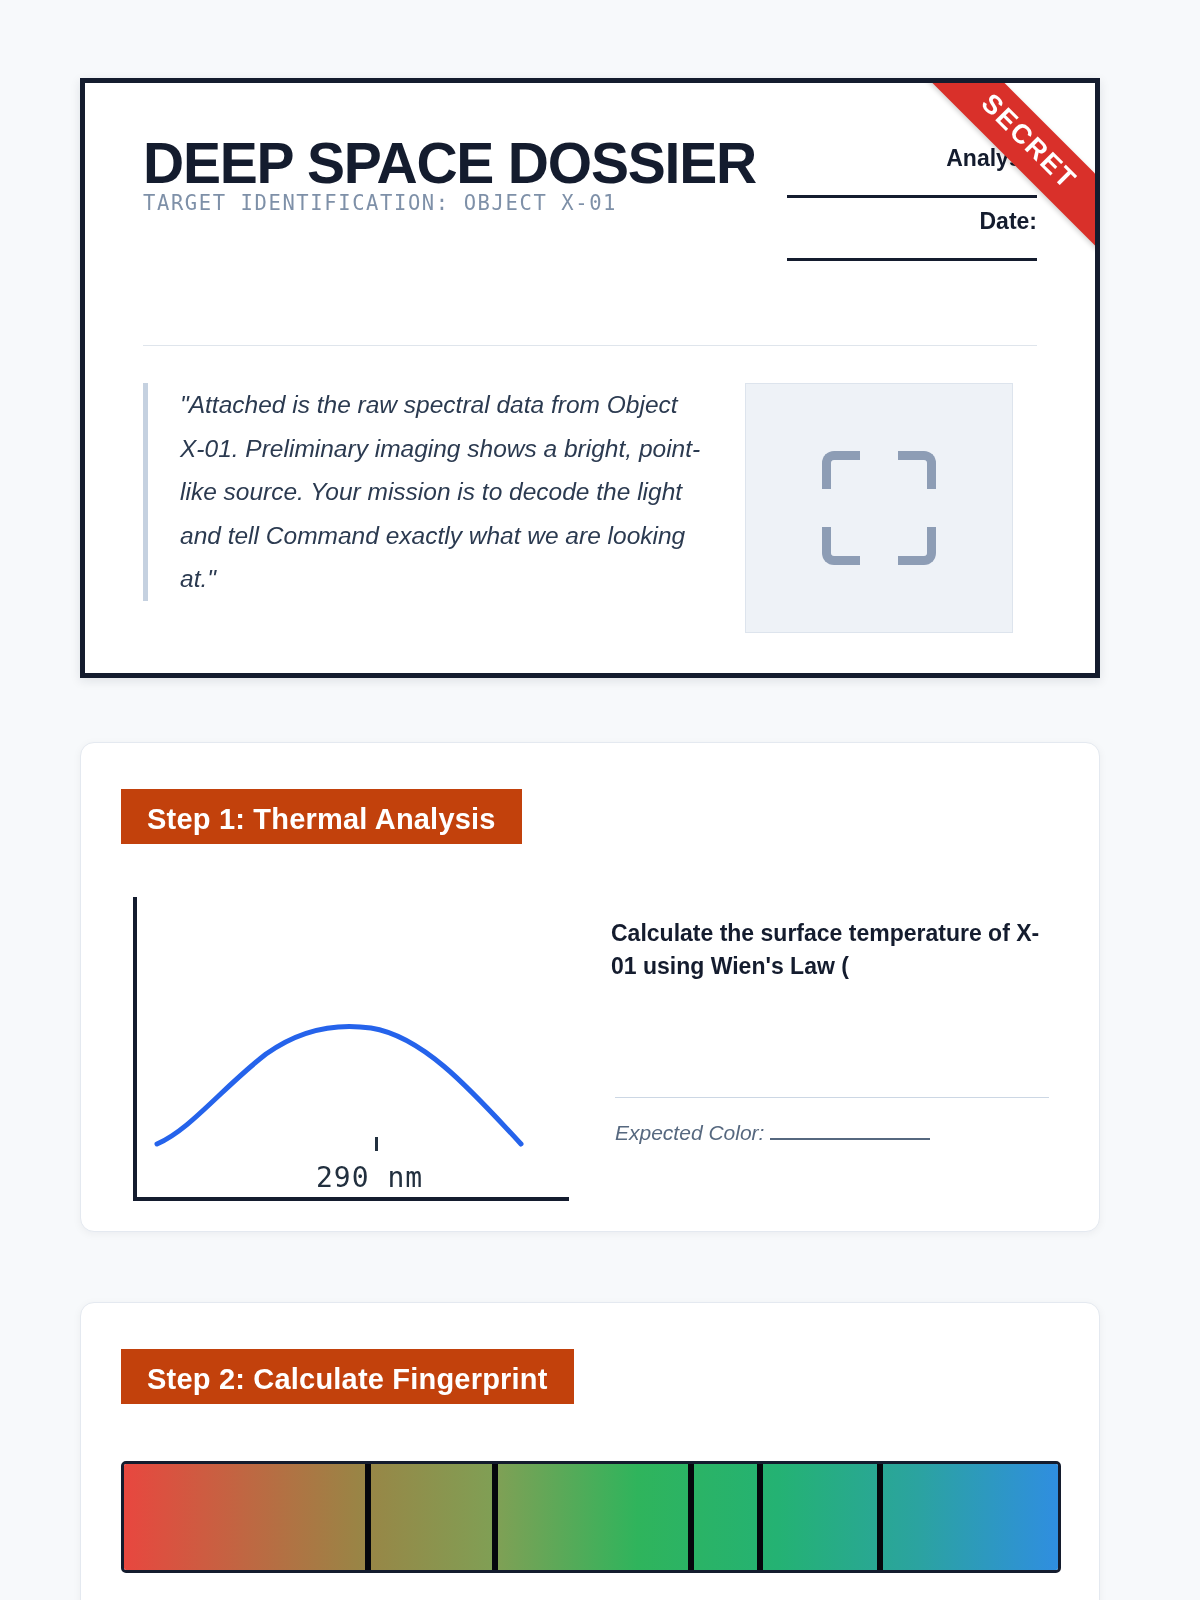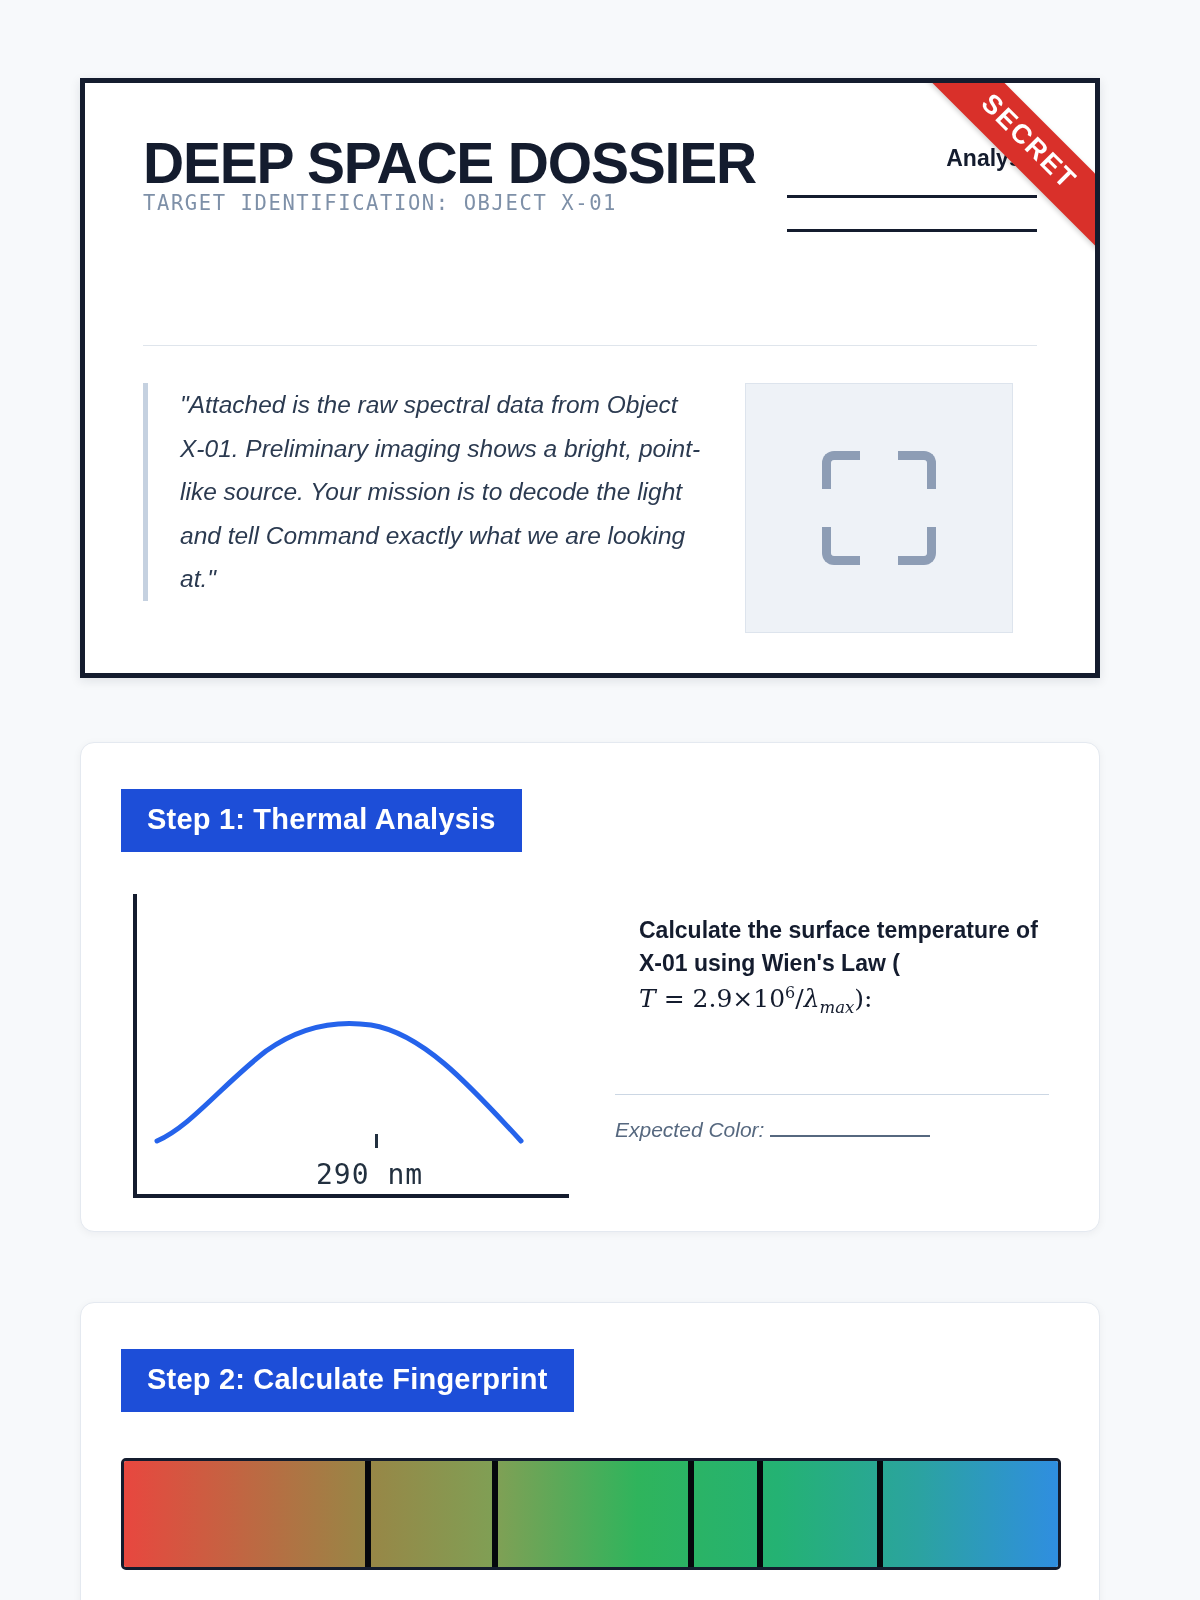--- a/index.html
+++ b/index.html
@@ -160,27 +160,27 @@
     background: #ffffff;
     border: 1px solid #e4e9f0;
     border-radius: 14px;
     box-shadow: 0 2px 9px rgba(20,28,46,0.05);
   }
   #step-1-card { top: 742px; height: 490px; }
   #step-2-card { top: 1302px; height: 330px; }
 
   .step-badge {
     display: inline-block;
-    background: #1d4ed8;
+    background: #c2410c;
     color: #ffffff;
     font-size: 29px;
     font-weight: bold;
     letter-spacing: 0.2px;
-    padding: 14px 26px 16px 26px;
-    margin: 46px 0 4px 40px;
+    padding: 14px 26px 8px 26px;
+    margin: 46px 0 15px 40px;
   }
 
   
   .step1-body {
     display: flex;
     padding: 30px 40px 0 40px;
     gap: 30px;
   }
   .chart-wrap { width: 460px; flex: none; position: relative; height: 330px; }
   .chart-svg { display: block; }
@@ -201,21 +201,20 @@
     height: 14px;
     background: #22303f;
   }
 
   .task-col { flex: 1; position: relative; padding-top: 28px; }
   .task-text {
     font-size: 23px;
     font-weight: bold;
     color: #141c2e;
     line-height: 1.45;
-    margin-left: 28px;
   }
   .formula {
     font-family: "DejaVu Serif", "Liberation Serif", serif;
     font-style: italic;
     font-size: 25px;
     color: #141c2e;
     font-weight: normal;
     white-space: nowrap;
   }
   .formula sup { font-size: 0.64em; font-style: normal; vertical-align: super; }
@@ -277,20 +276,21 @@
         <div class="doc-title">DEEP SPACE DOSSIER</div>
         <div class="doc-subtitle">TARGET IDENTIFICATION: OBJECT X-01</div>
       </div>
 
       <div class="meta-block">
         <div class="meta-row">
           <span class="meta-label">Analyst:</span>
           <span class="meta-line"></span>
         </div>
         <div class="meta-row">
+          <span class="meta-label">Date:</span>
           <span class="meta-line"></span>
         </div>
       </div>
 
       <div class="header-divider"></div>
 
       <div class="brief-row">
         <div class="brief-quote">"Attached is the raw spectral data from Object X-01. Preliminary imaging shows a bright, point-like source. Your mission is to decode the light and tell Command exactly what we are looking at."</div>
 
         <div class="scan-box">
@@ -318,25 +318,20 @@
           <path d="M 36 255 C 70 240, 100 200, 145 165 C 180 140, 215 134, 250 139
                    C 300 147, 345 195, 400 255" fill="none" stroke="#2563eb" stroke-width="5" stroke-linecap="round"></path>
         </svg>
         <div class="peak-tick"></div>
         <div class="peak-label">290 nm</div>
       </div>
 
       <div class="task-col">
         <div class="task-text">
           <span>Calculate the surface temperature of X-01 using Wien's Law (</span>
-          <div class="formula">
-            <span>T</span>
-            <span class="op">=</span>
-            <span class="op">2.9</span><span class="op">×</span><span class="op">10</span><sup>6</sup><span class="op">/</span><span>λ</span><sub>max</sub><span class="op">):</span>
-          </div>
         </div>
 
         <div class="answer-rule"></div>
 
         <div class="expected-color">
           <span>Expected Color:</span><span class="blank"></span>
         </div>
       </div>
 
     </div>

